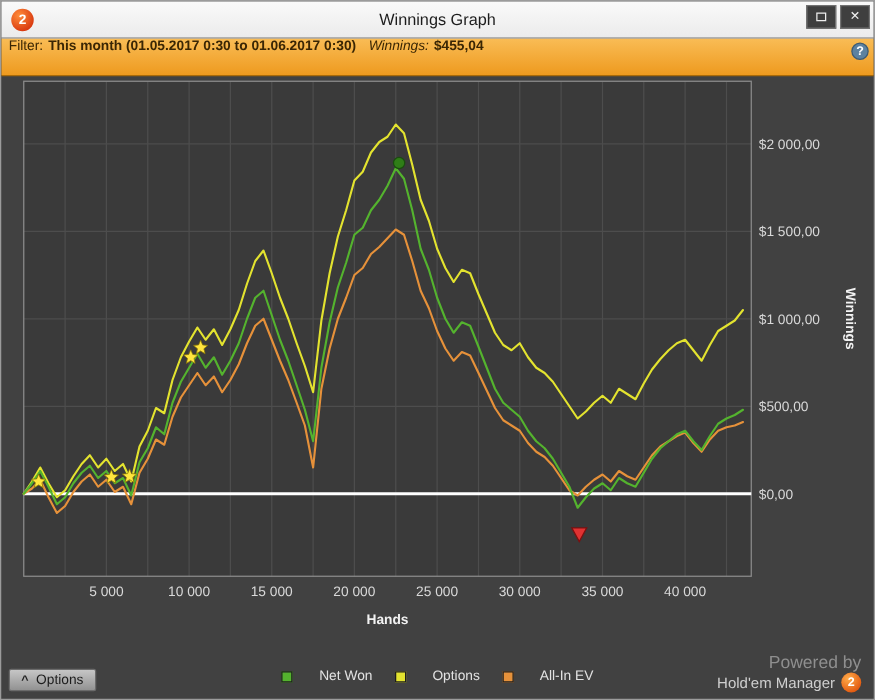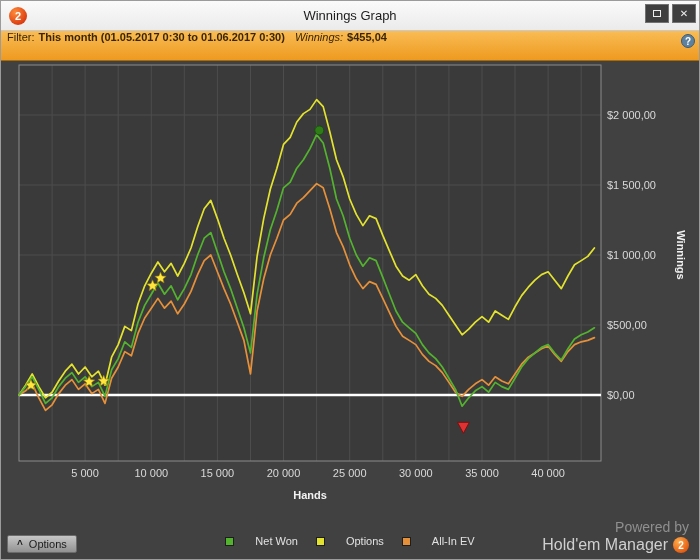--- a/index.html
+++ b/index.html
@@ -32,21 +32,21 @@
   .legend-item{display:flex;align-items:center;gap:21px;}
   .legend-swatch{width:9px;height:9px;display:inline-block;border:1px solid #1e1e1e;}
   .options-btn{position:absolute;left:6px;bottom:6px;height:18px;padding:0 9px;
     background:linear-gradient(#c6c6c6,#929292);border:1px solid #6b6b6b;border-radius:2px;
     font-size:11px;color:#1c1c1c;display:flex;align-items:center;gap:6px;cursor:pointer;
     font-family:"Liberation Sans",sans-serif;}
   .chev{font-weight:bold;font-size:10px;}
   .powered{position:absolute;right:10px;bottom:5px;text-align:right;}
   .powered-by{font-size:14px;color:#8f8f8f;margin-bottom:1px;}
   .brand-row{display:flex;align-items:center;gap:5px;justify-content:flex-end;}
-  .brand{font-size:16px;color:#cfcfcf;}
+  .brand{font-size:12px;color:#cfcfcf;}
   .brand-badge{width:16px;height:16px;border-radius:50%;
     background:radial-gradient(circle at 35% 30%,#ffac4a,#e25a10 75%);
     color:#fff;font-size:10px;font-weight:bold;display:flex;align-items:center;justify-content:center;}
 </style>
 </head>
 <body>
 
 <div class="window">
 
   <div class="titlebar">

